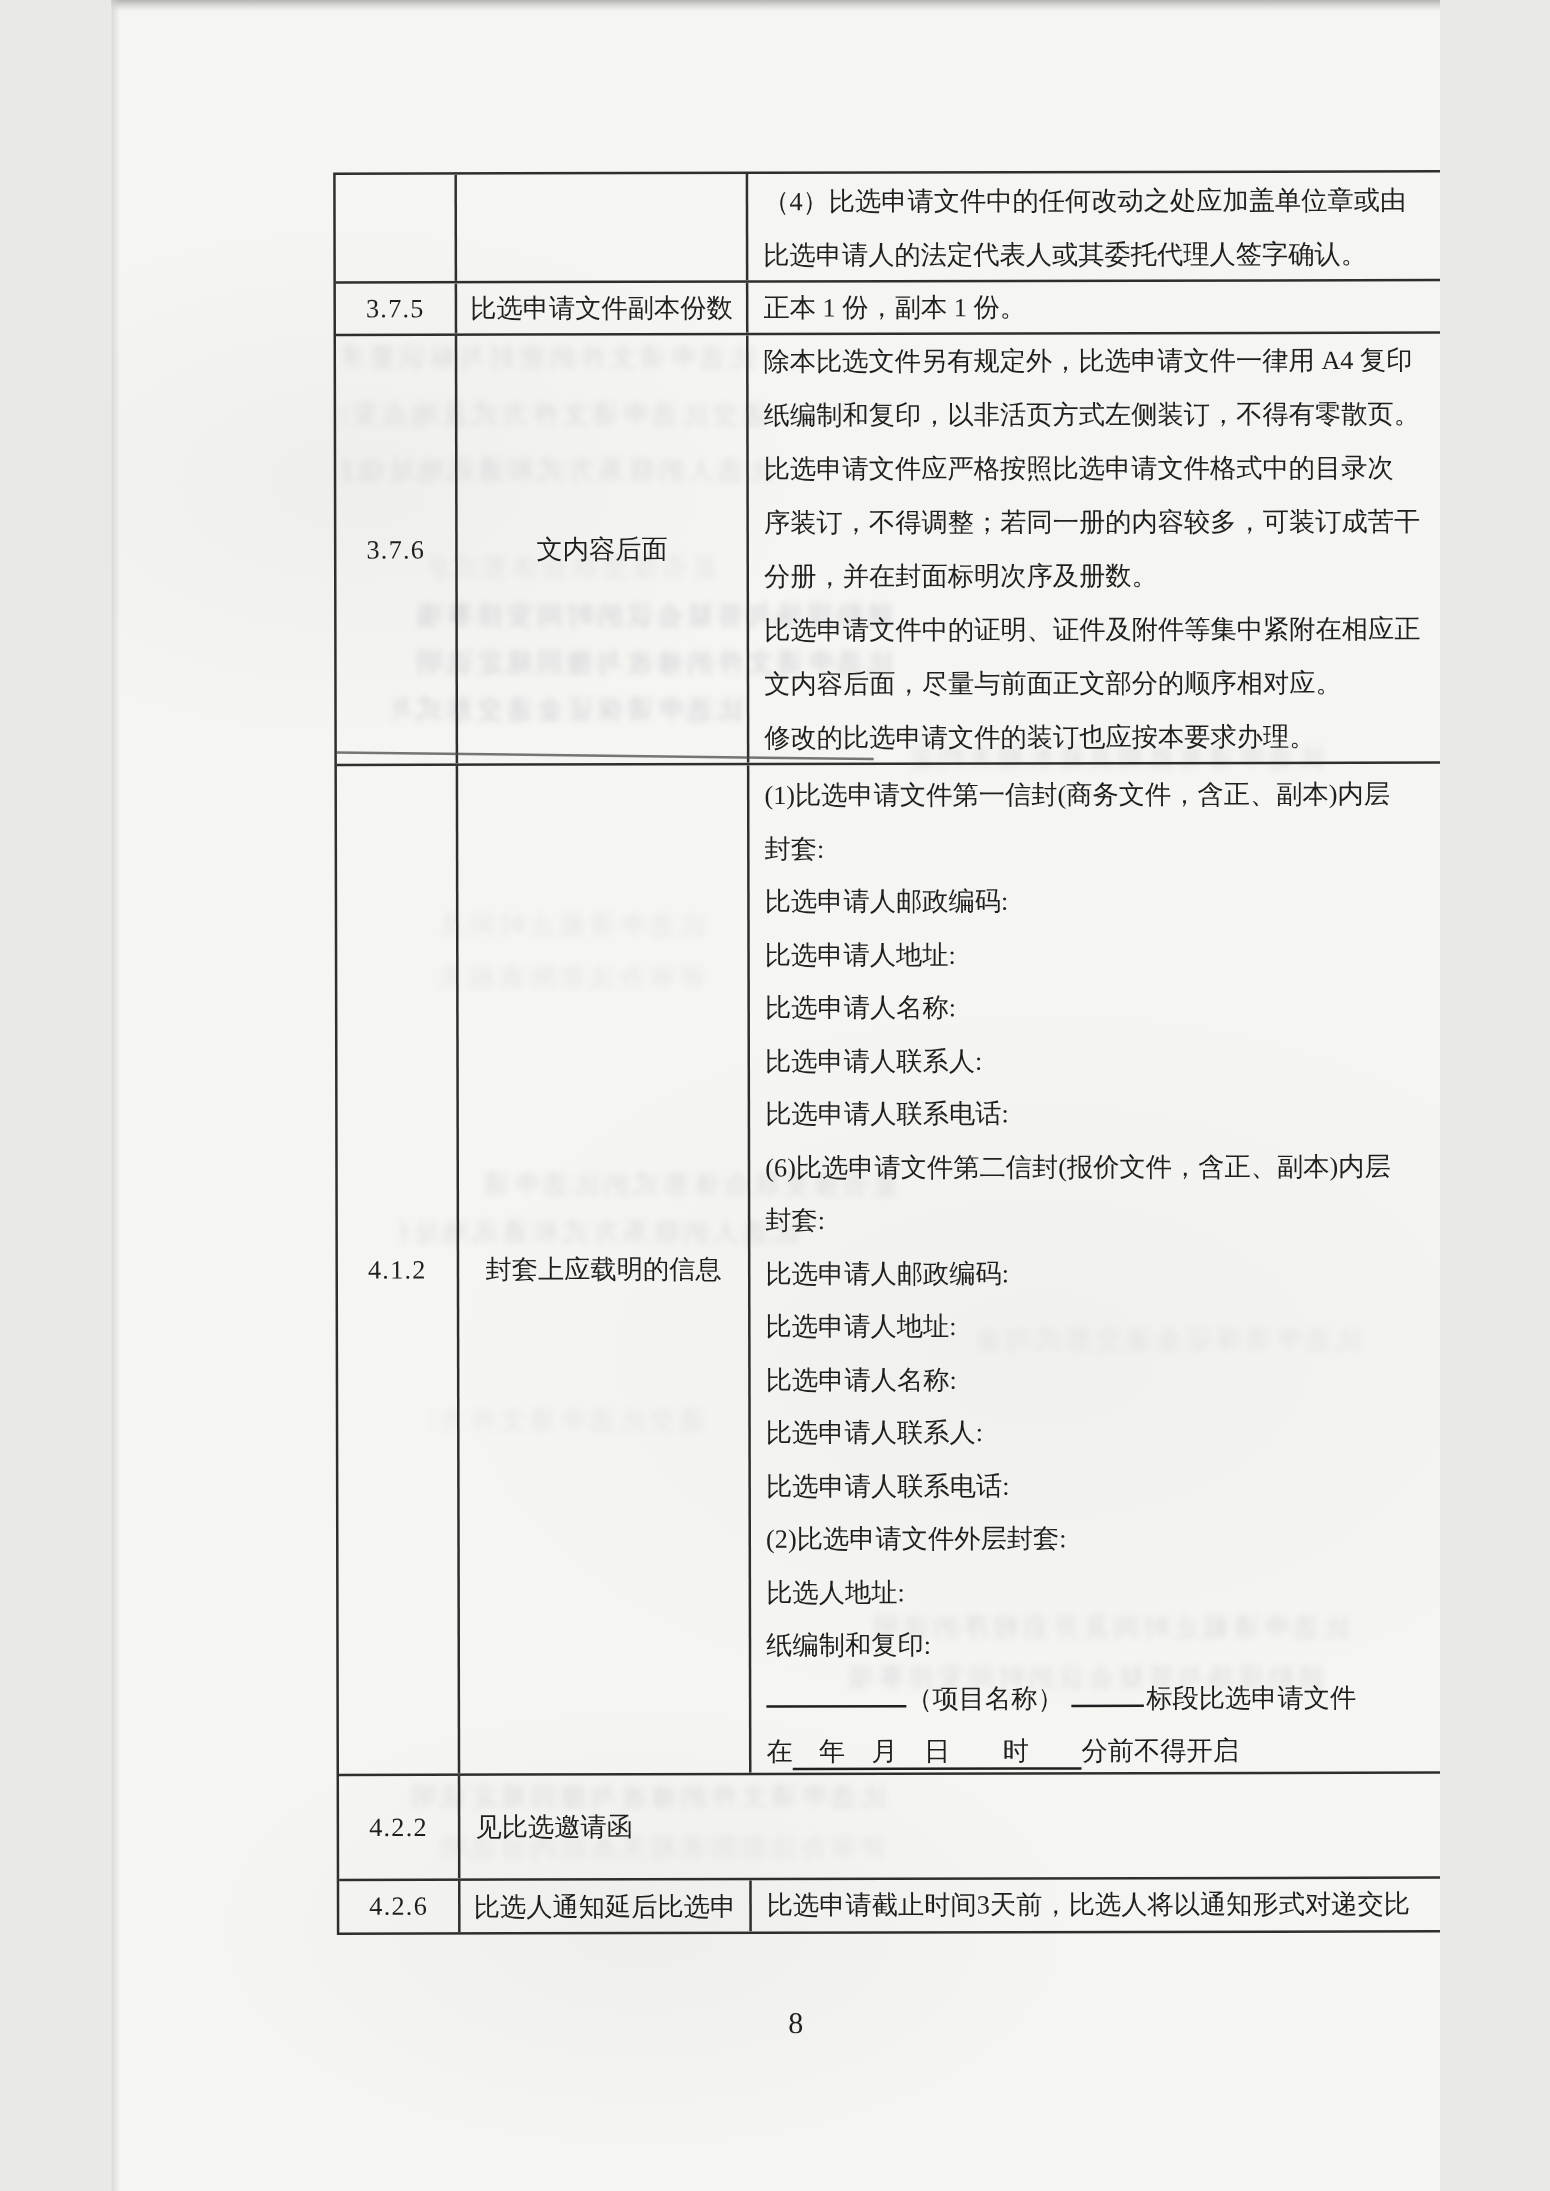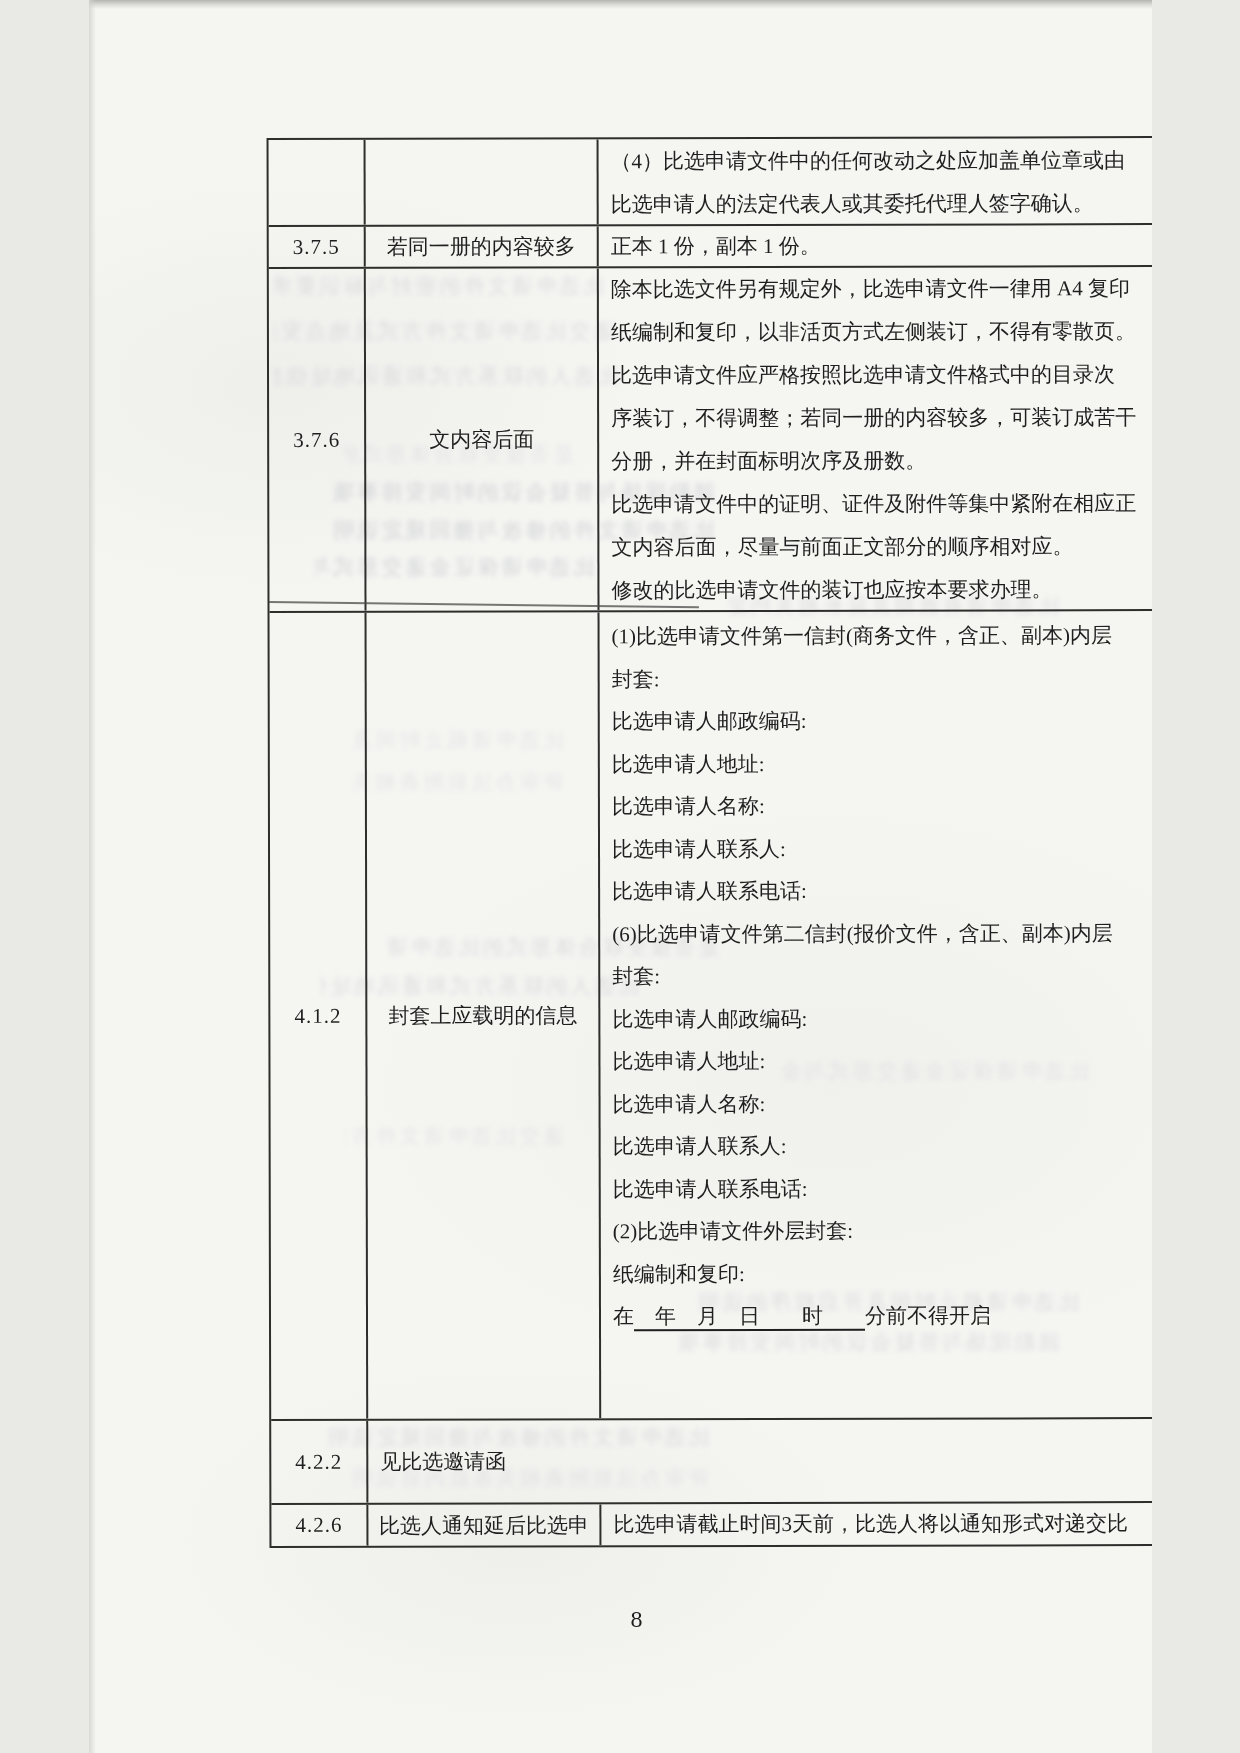--- a/index.html
+++ b/index.html
@@ -156,21 +156,21 @@
       <div class="cell c1"></div>
       <div class="cell c2"></div>
       <div class="cell c3">
         <div class="line">（4）比选申请文件中的任何改动之处应加盖单位章或由</div>
         <div class="line">比选申请人的法定代表人或其委托代理人签字确认。</div>
       </div>
     </div>
 
     <div class="row row-375">
       <div class="cell c1">3.7.5</div>
-      <div class="cell c2">若同一册的内容较多</div>
+      <div class="cell c2">比选申请文件副本份数</div>
       <div class="cell c3 vcenter">
         <div class="line">正本 1 份，副本 1 份。</div>
       </div>
     </div>
 
     <div class="row row-376">
       <div class="cell c1">3.7.6</div>
       <div class="cell c2">文内容后面</div>
       <div class="cell c3">
         <div class="line">除本比选文件另有规定外，比选申请文件一律用 A4 复印</div>
@@ -196,21 +196,25 @@
         <div class="line">比选申请人联系人:</div>
         <div class="line">比选申请人联系电话:</div>
         <div class="line">(6)比选申请文件第二信封(报价文件，含正、副本)内层</div>
         <div class="line">封套:</div>
         <div class="line">比选申请人邮政编码:</div>
         <div class="line">比选申请人地址:</div>
         <div class="line">比选申请人名称:</div>
         <div class="line">比选申请人联系人:</div>
         <div class="line">比选申请人联系电话:</div>
         <div class="line">(2)比选申请文件外层封套:</div>
+        <div class="line">比选人地址:</div>
         <div class="line">纸编制和复印:</div>
+        <div class="line">
+          <span class="blank w110"></span><span>（项目名称）</span><span class="blank w55"></span><span>标段比选申请文件</span>
+        </div>
         <div class="line">
           <span>在</span><span class="uline">　年　月　日　　时　　</span><span>分前不得开启</span>
         </div>
       </div>
     </div>
 
     <div class="row row-422">
       <div class="cell c1">4.2.2</div>
       <div class="cell c3 vcenter">
         <div class="line">见比选邀请函</div>

